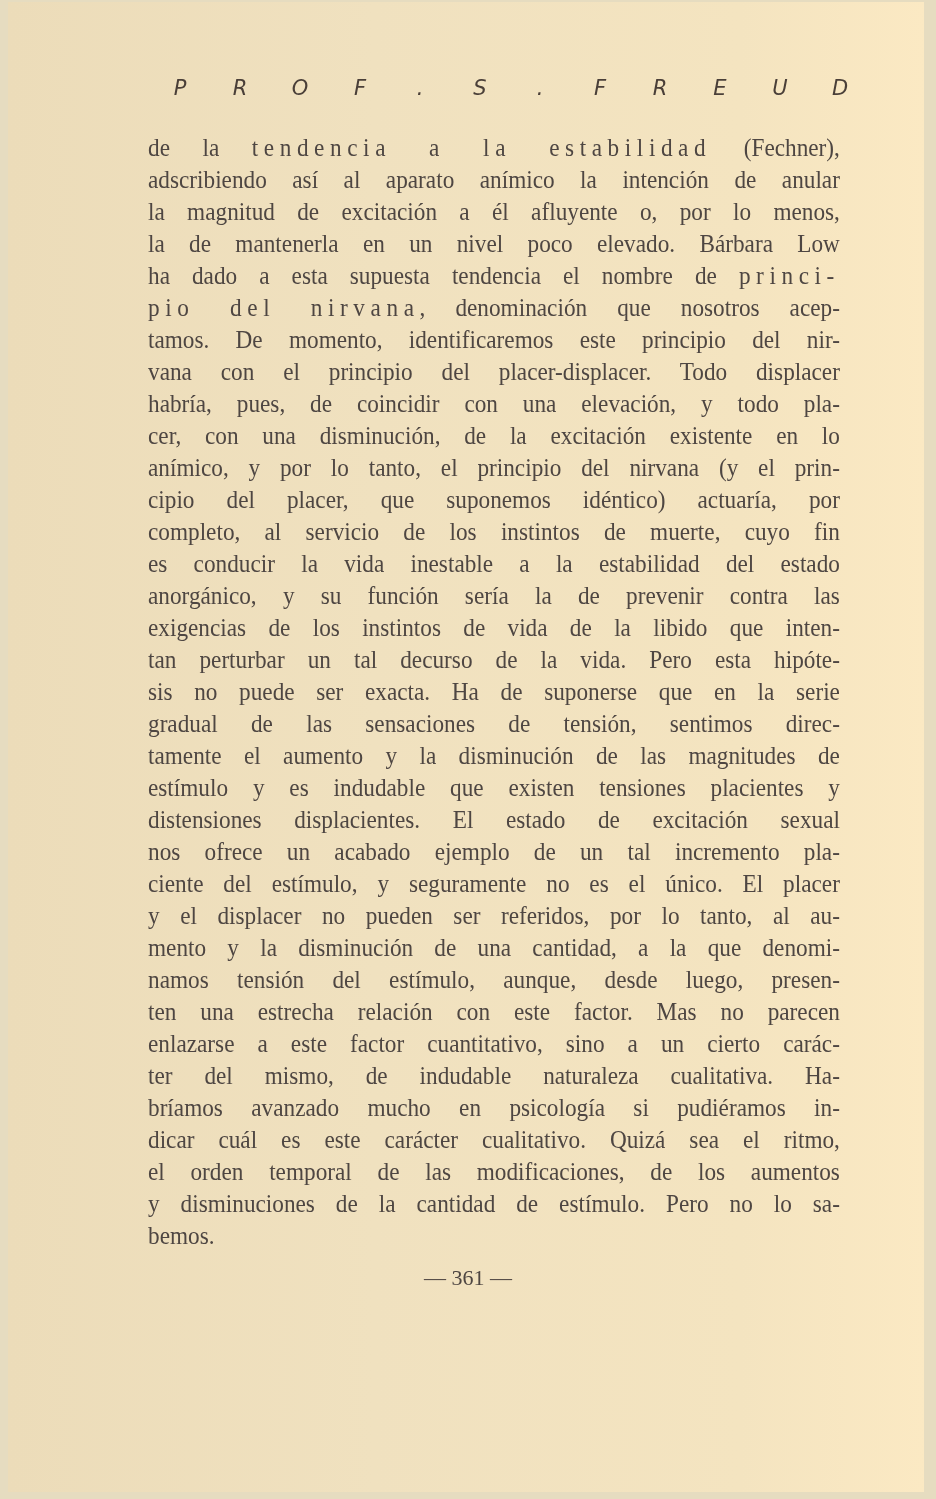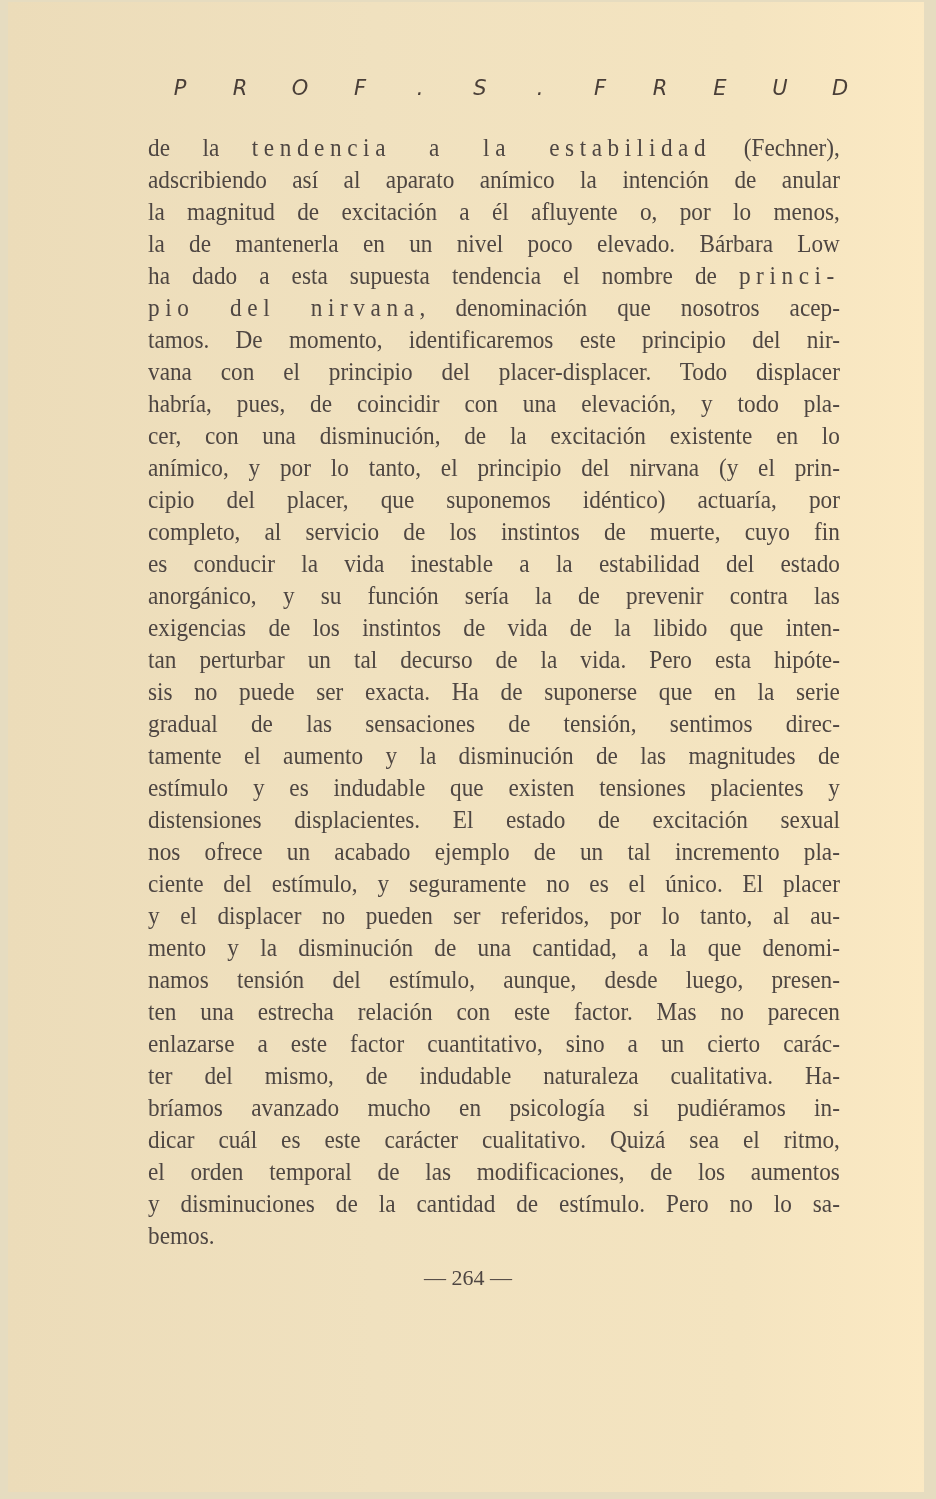--- a/index.html
+++ b/index.html
@@ -126,13 +126,13 @@
     <div class="line"><span>ten una estrecha relación con este factor. Mas no parecen</span></div>
     <div class="line"><span>enlazarse a este factor cuantitativo, sino a un cierto carác-</span></div>
     <div class="line"><span>ter del mismo, de indudable naturaleza cualitativa. Ha-</span></div>
     <div class="line"><span>bríamos avanzado mucho en psicología si pudiéramos in-</span></div>
     <div class="line"><span>dicar cuál es este carácter cualitativo. Quizá sea el ritmo,</span></div>
     <div class="line"><span>el orden temporal de las modificaciones, de los aumentos</span></div>
     <div class="line"><span>y disminuciones de la cantidad de estímulo. Pero no lo sa-</span></div>
     <div class="line last"><span>bemos.</span></div>
   </div>
 
-<div class="page-number">— 264 —</div>
+<div class="page-number">— 361 —</div>
 
 </body></html>

